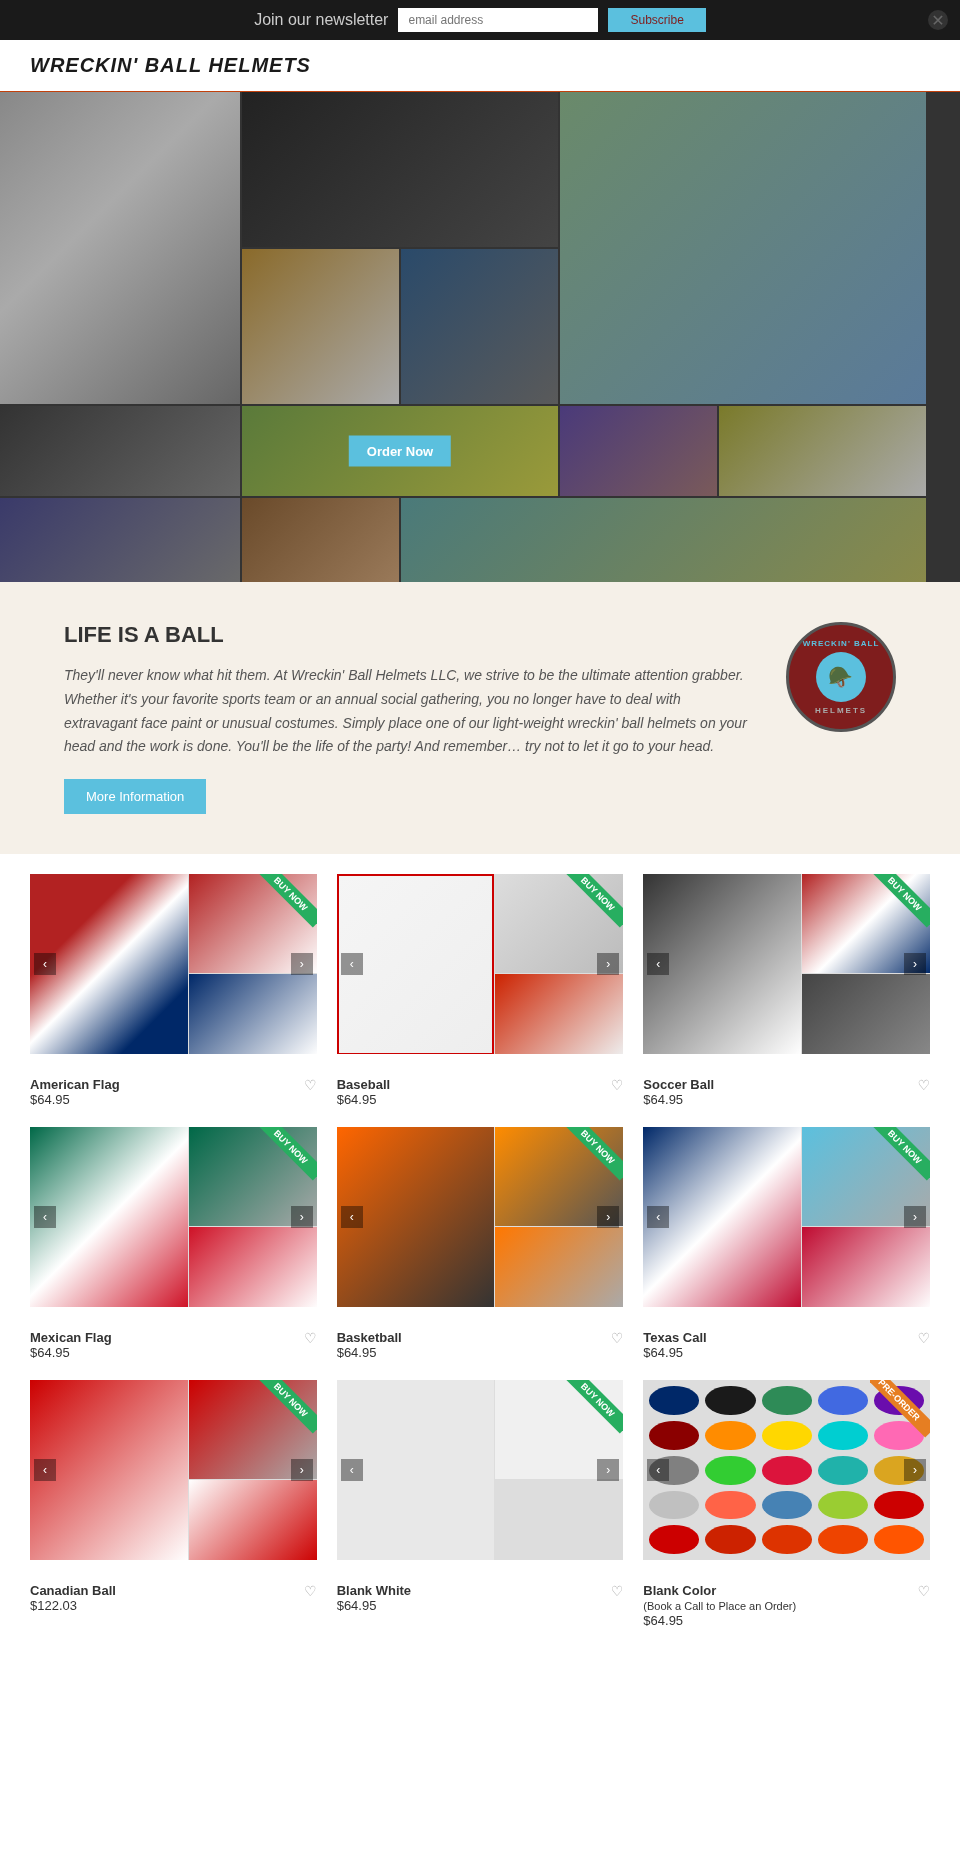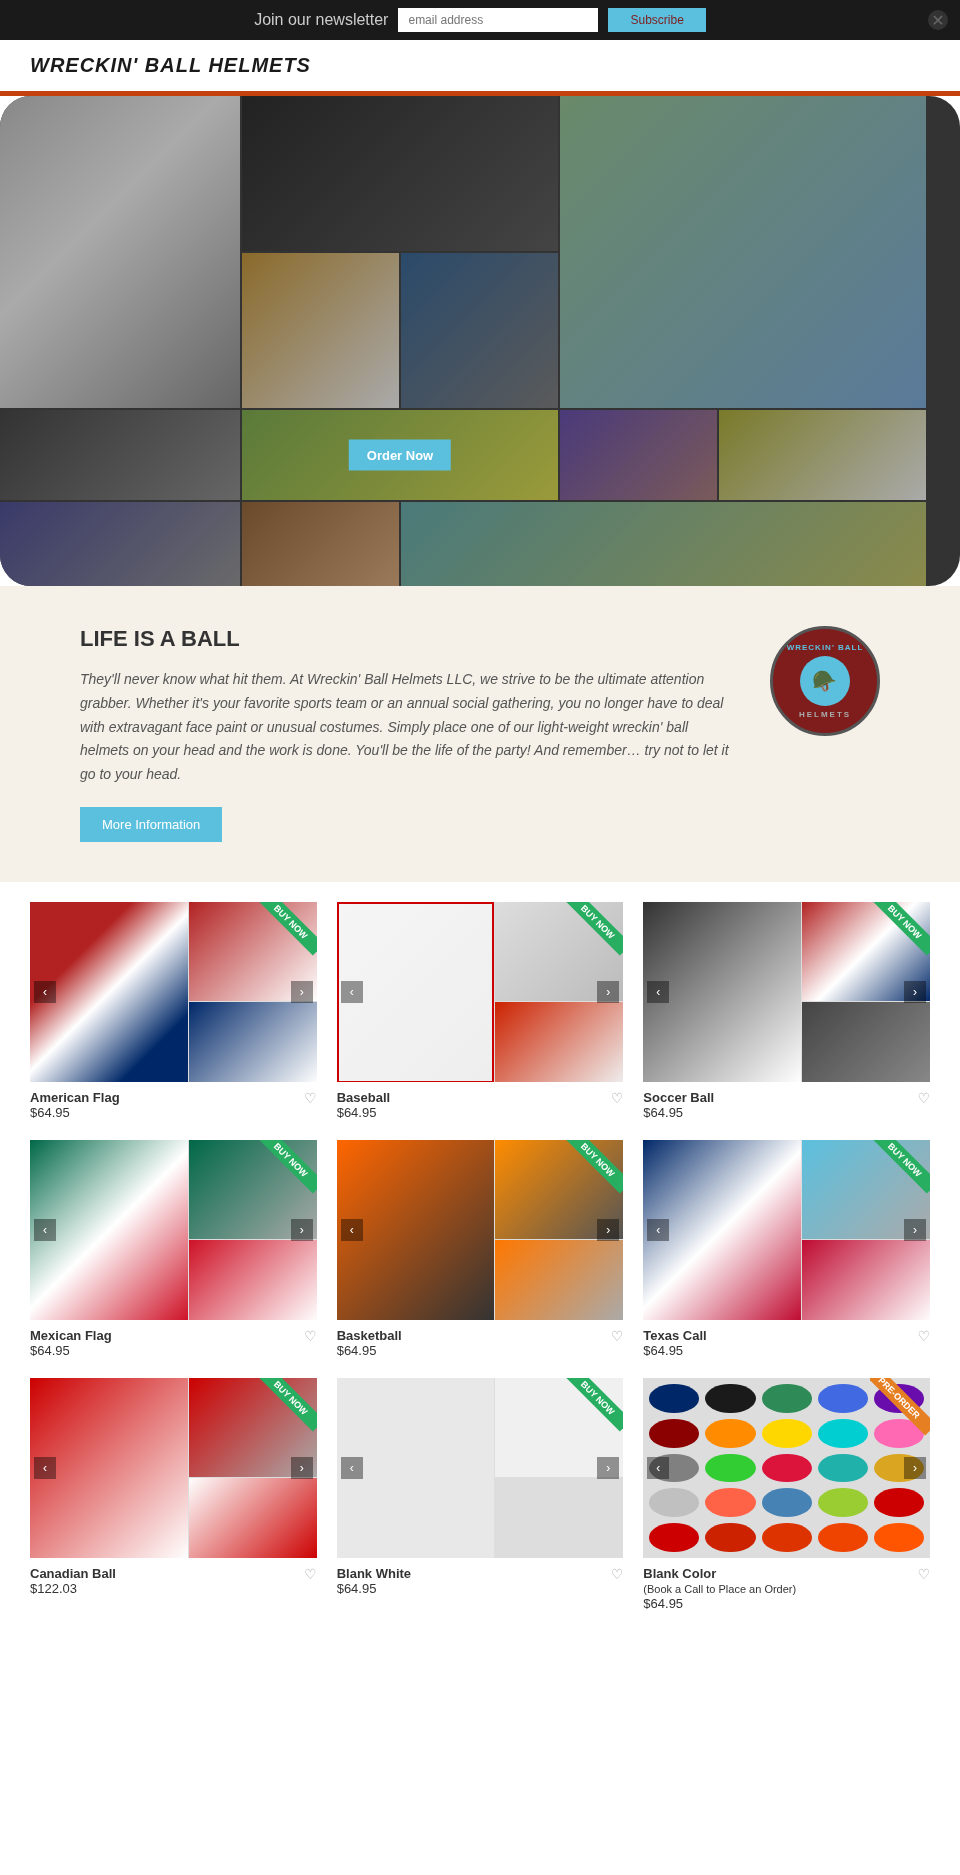--- a/index.html
+++ b/index.html
@@ -51,21 +51,21 @@
       justify-content: center;
     }
 
     
     .header {
       display: flex;
       align-items: flex-start;
       justify-content: space-between;
       padding: 14px 30px;
       background: #fff;
-      border-bottom: 5px solid #c2410c;
+      border-bottom: 1px solid #c2410c;
     }
     .logo {
       font-size: 20px;
       font-weight: 900;
       color: #1a1a1a;
       letter-spacing: 1px;
       font-style: italic;
     }
     .nav {
       display: flex;
@@ -108,21 +108,21 @@
       border: none;
       top: 50%;
       left: 50%;
       transform: translate(-50%, -50%);
       white-space: nowrap;
     }
 
     
     .info-section {
       background: #f5f0e8;
-      padding: 40px 80px;
+      padding: 40px 64px;
       display: flex;
       gap: 30px;
       align-items: flex-start;
     }
     .info-text { flex: 1; }
     .info-title {
       font-size: 22px;
       font-weight: 700;
       color: #333;
       margin-bottom: 16px;
@@ -203,21 +203,21 @@
       align-items: center;
       justify-content: center;
       z-index: 3;
     }
     .product-nav-btn.left { left: 4px; }
     .product-nav-btn.right { right: 4px; }
     .product-info {
       display: flex;
       justify-content: space-between;
       align-items: flex-start;
-      margin-top: 8px;
+      margin-top: 23px;
     }
     .product-name {
       font-size: 13px;
       font-weight: 600;
       color: #333;
     }
     .product-price {
       font-size: 13px;
       color: #333;
     }
@@ -291,21 +291,21 @@
   <span>Join our newsletter</span>
   <input type="text" placeholder="email address" style="">
   <button>Subscribe</button>
   <div class="newsletter-close">✕</div>
 </div>
 
 <div class="header">
   <div class="logo">WRECKIN' BALL HELMETS</div>
 </div>
 
-<div style="position:relative; background:#444; height:490px; overflow:hidden;border-radius:31px;">
+<div style="position:relative; background:#444; height:490px; overflow:hidden;">
   <div style="display:grid; grid-template-columns:240px 157px 157px 157px 207px; grid-template-rows:155px 155px 90px 87px; gap:2px; height:490px; background:#333;">
 
     <div class="himg c1" style="grid-row:span 2;">
       <div style="width:100%;height:100%;background:linear-gradient(135deg,#888 0%,#aaa 40%,#666 100%);"></div>
     </div>
     <div class="himg c2" style="grid-column:span 2;">
       <div style="width:100%;height:100%;background:linear-gradient(135deg,#222 0%,#444 100%);"></div>
     </div>
     <div class="himg c3" style="grid-column:span 2;grid-row:span 2;">
       <div style="width:100%;height:100%;background:linear-gradient(135deg,#6a8a6a 0%,#5a7a9a 100%);"></div>

